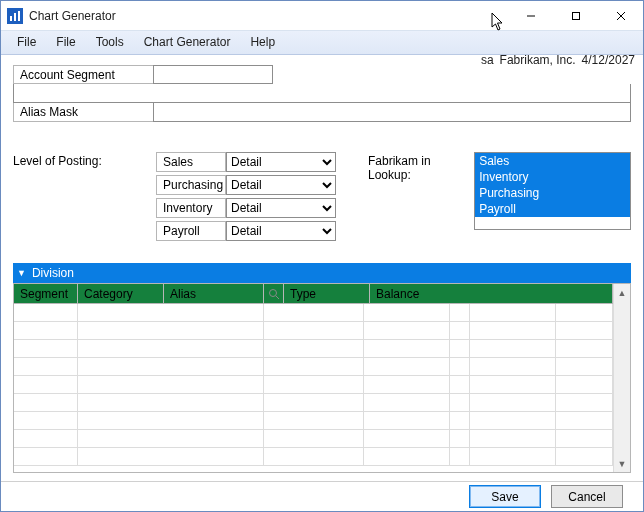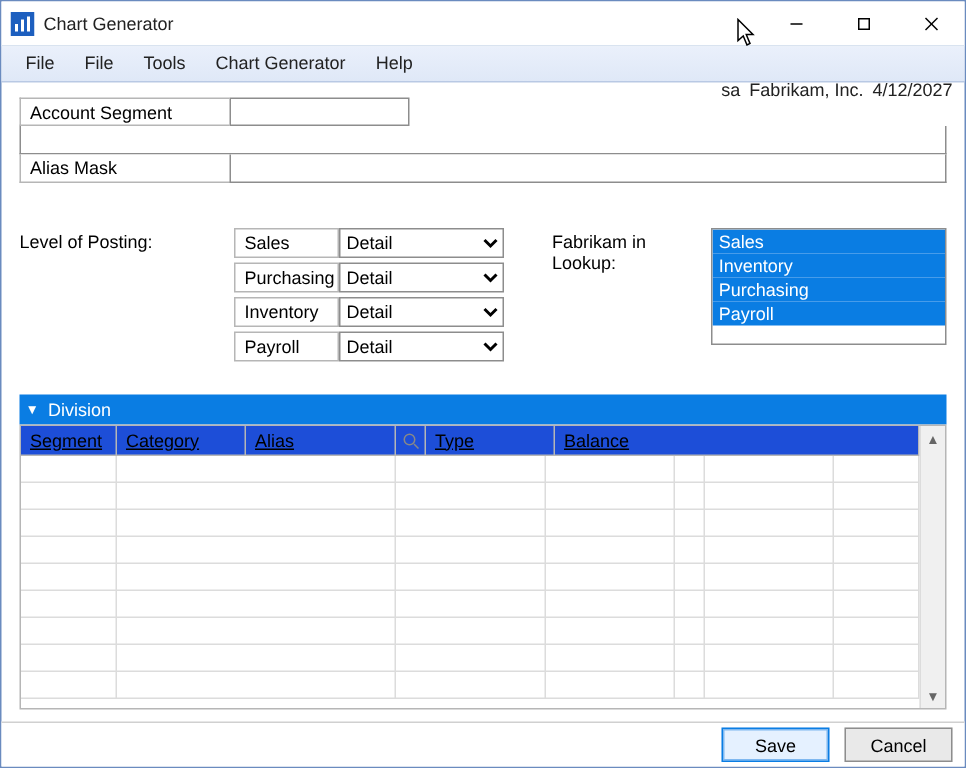--- a/index.html
+++ b/index.html
@@ -149,24 +149,23 @@
     border: 1px solid #b6b6b6;
     display: flex;
     height: 190px;
   }
   .grid-body { flex: 1; display: flex; flex-direction: column; }
   .grid-head-row { display: flex; height: 20px; background: #fff; }
   .gh {
     border-right: 1px solid #b6b6b6;
     border-bottom: 1px solid #b6b6b6;
     padding: 2px 6px;
-    background: #1d4ed8;
+    background: #15803d;
     display: flex; align-items: center;
     position: relative;
-    text-decoration: underline;
   }
   .gh.seg { width: 64px; }
   .gh.desc { width: 186px; }
   .gh.alias { width: 100px; }
   .gh.cat { width: 86px; }
   .gh.icon { width: 20px; padding: 0; justify-content: center; }
   .gh.type { width: 86px; }
   .gh.bal { flex: 1; }
   .grid-row { display: flex; height: 18px; }
   .gc {
@@ -197,21 +196,21 @@
   .scroll-up { top: 0; }
   .scroll-down { bottom: 0; }
 
   .footer {
     height: 42px;
     border-top: 1px solid #d0d0d0;
     display: flex;
     align-items: center;
     justify-content: flex-end;
     gap: 10px;
-    padding-right: 8px;
+    padding-right: 20px;
     background: #fff;
   }
   .btn {
     min-width: 72px;
     height: 23px;
     border: 1px solid #8d8d8d;
     background: #e9e9e9;
     font: inherit;
     cursor: default;
     padding: 0 14px;

